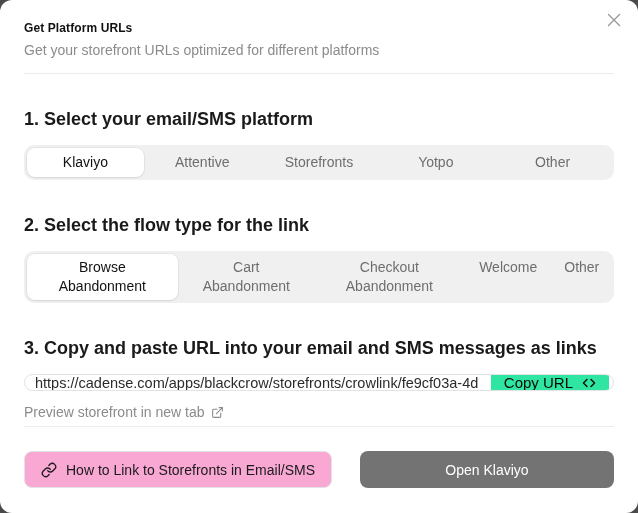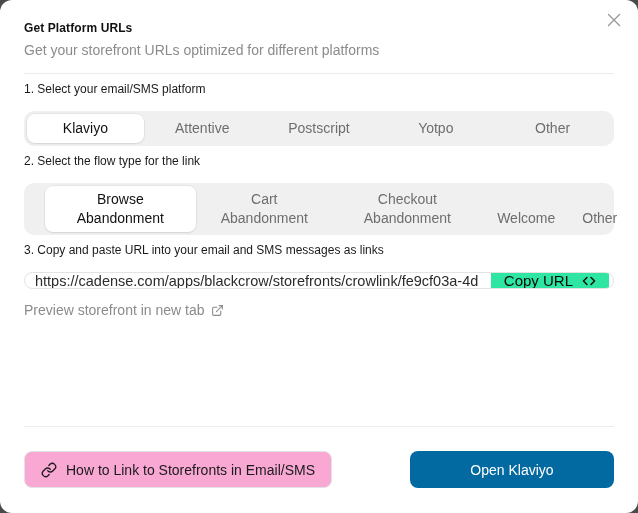--- a/index.html
+++ b/index.html
@@ -43,32 +43,32 @@
     background: none;
     border: none;
   }
   .divider {
     height: 1px;
     background: #ececec;
     margin: 15px 24px 0 24px;
   }
   .content { padding: 0 24px; flex: 1; }
   .section-heading {
-    font-size: 12px;
-    font-weight: 400;
+    font-size: 18px;
+    font-weight: 700;
     color: #1a1a1a;
-    margin-top: 8px;
+    margin-top: 35px;
   }
   .seg-group {
     margin-top: 15px;
     background: #f0f0f0;
     border-radius: 10px;
     padding: 3px;
     display: flex;
-    align-items: flex-end;
+    align-items: flex-start;
   }
   .seg-tab {
     flex: 1 1 0;
     display: flex;
     align-items: center;
     justify-content: center;
     text-align: center;
     font-size: 14px;
     color: #6e6e6e;
     border-radius: 8px;
@@ -76,21 +76,21 @@
     line-height: 19px;
     padding: 5px 4px;
   }
   .seg-tab.selected {
     background: #ffffff;
     color: #111111;
     font-weight: 500;
     box-shadow: 0 1px 2px rgba(0,0,0,0.08), 0 0 0 1px rgba(0,0,0,0.04);
   }
   .seg-group.flow .seg-tab { padding: 4px 2px; }
-  .flow .w-browse   { flex: 0 0 25.8%; margin-left: 18px; }
+  .flow .w-browse   { flex: 0 0 25.8%; }
   .flow .w-cart     { flex: 0 0 23.5%; }
   .flow .w-checkout { flex: 0 0 25.5%; }
   .flow .w-welcome  { flex: 0 0 15.2%; }
   .flow .w-other    { flex: 0 0 10.0%; }
   .two-line-label { display: inline-block; max-width: 104px; }
   .url-row {
     margin-top: 15px;
     height: 17px;
     border: 1px solid #e3e3e3;
     border-radius: 10px;
@@ -155,26 +155,26 @@
     border: 1px solid #e2e2e2;
     border-radius: 8px;
     height: 37px;
     padding: 0 16px;
     font-size: 14px;
     color: #1a1a1a;
     font-family: "Liberation Sans", sans-serif;
     cursor: pointer;
   }
   .open-btn {
-    background: #0369a1;
+    background: #737373;
     color: #ffffff;
     border: none;
     border-radius: 8px;
     height: 37px;
-    width: 204px;
+    width: 254px;
     font-size: 14px;
     font-family: "Liberation Sans", sans-serif;
     cursor: pointer;
   }
   svg { display: block; }
 </style>
 </head>
 <body>
 
 <div class="modal">
@@ -198,21 +198,21 @@
 
     <div class="section-heading">1. Select your email/SMS platform</div>
     <div class="seg-group">
       <div class="seg-tab selected">
         <span>Klaviyo</span>
       </div>
       <div class="seg-tab">
         <span>Attentive</span>
       </div>
       <div class="seg-tab">
-        <span>Postscript</span>
+        <span>Storefronts</span>
       </div>
       <div class="seg-tab">
         <span>Yotpo</span>
       </div>
       <div class="seg-tab">
         <span>Other</span>
       </div>
     </div>
 
     <div class="section-heading">2. Select the flow type for the link</div>

